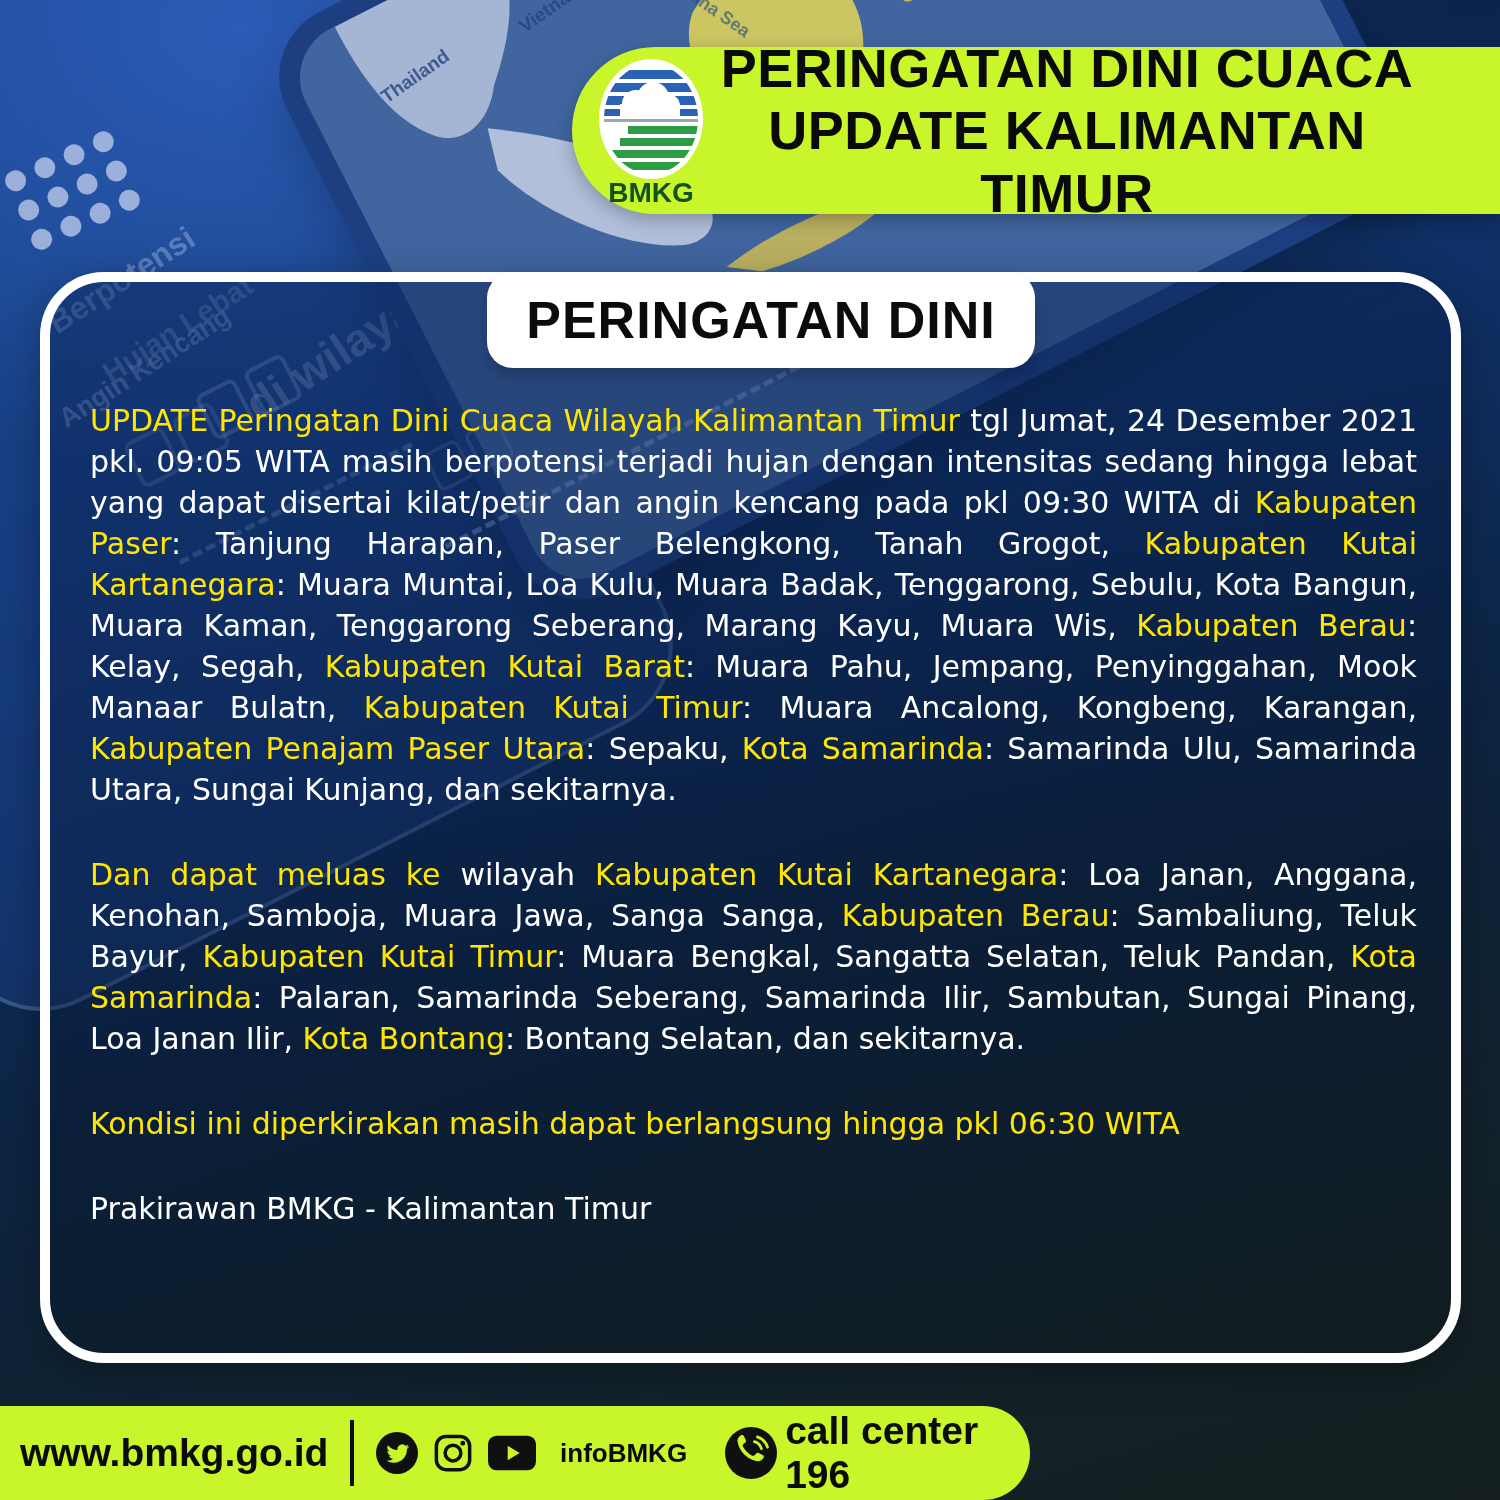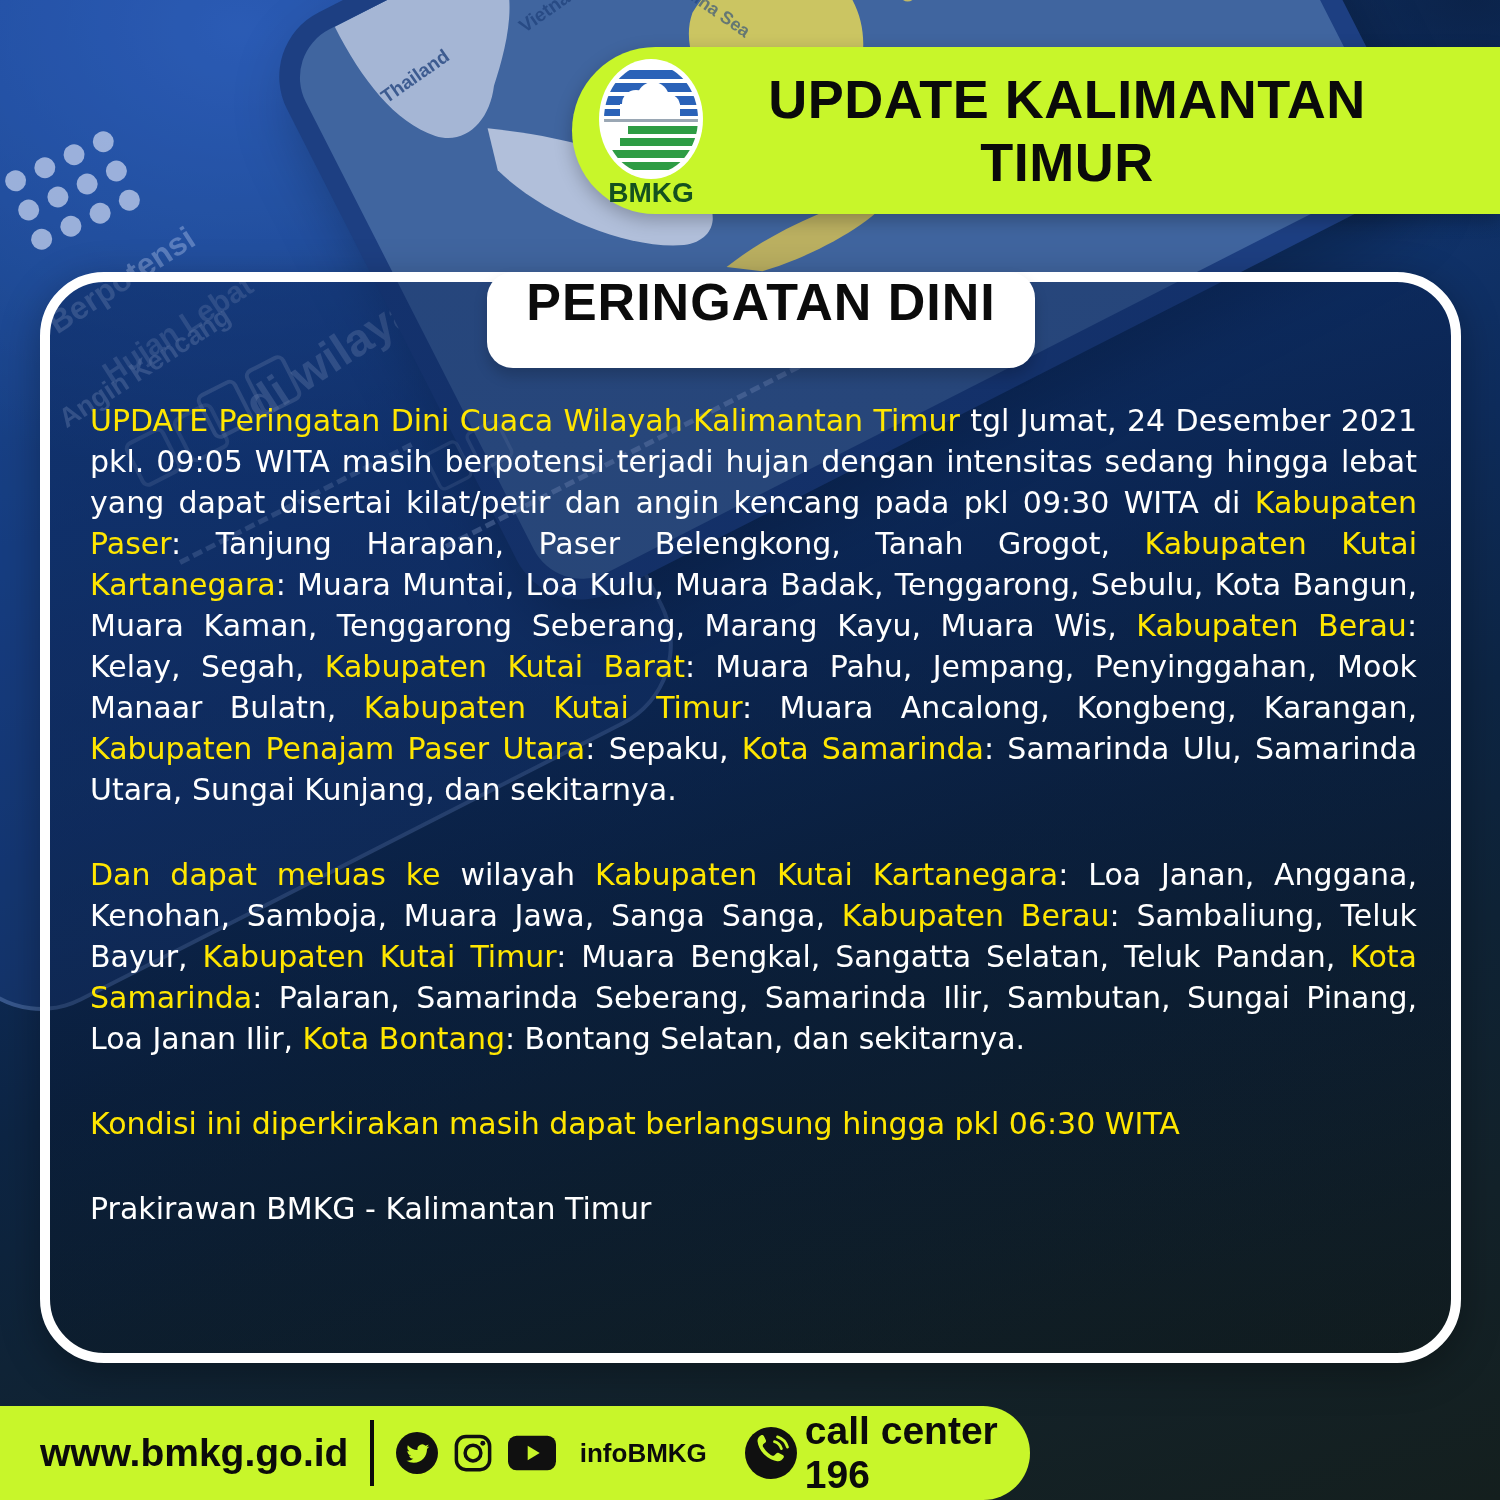--- a/index.html
+++ b/index.html
@@ -55,36 +55,36 @@
     font-weight:bold;font-size:54px;line-height:1.16;color:#0a0a0a;letter-spacing:.5px;}
   
   .card{
     position:absolute;left:40px;top:272px;width:1421px;height:1091px;box-sizing:border-box;
     border:10px solid #ffffff;border-radius:64px;z-index:20;
     background:linear-gradient(172deg, rgba(9,36,88,.48) 0%, rgba(7,27,64,.42) 35%, rgba(5,18,40,.34) 65%, rgba(8,16,16,.28) 100%);
     box-shadow:0 10px 40px rgba(0,0,0,.3);
   }
   .card-title-box{
     position:absolute;left:437px;top:-10px;width:548px;height:96px;background:#ffffff;
-    border-radius:26px;display:flex;justify-content:center;z-index:25;
+    border-radius:26px;display:flex;align-items:center;justify-content:center;z-index:25;
     box-shadow:0 8px 14px rgba(0,0,0,.18);
   }
   .card-title-box span{font-weight:bold;font-size:52px;color:#0b0b0b;letter-spacing:1px;}
   .card-body{position:absolute;left:40px;right:34px;top:118px;}
   .para{font-family:"DejaVu Sans",sans-serif;font-weight:normal;font-size:30px;line-height:41px;
     text-align:justify;margin:0 0 44px 0;}
   .para:last-child{margin-bottom:16px;}
   .para .yellow{color:#ffe600;}
   .para .white{color:#ffffff;}
   
   .footer{
     position:absolute;left:0;top:1406px;width:1030px;height:94px;background:#c8f62a;
     border-radius:0 48px 48px 0;display:flex;align-items:center;z-index:30;
   }
-  .footer .website{margin-left:40px;font-weight:bold;font-size:39px;color:#0b0b0b;}
+  .footer .website{margin-left:20px;font-weight:bold;font-size:39px;color:#0b0b0b;}
   .footer .divider{width:4px;height:66px;background:#0b0b0b;margin:0 22px;}
   .footer .icon{display:block;flex:0 0 auto;}
   .footer .handle{margin-left:24px;font-weight:bold;font-size:26px;color:#0b0b0b;}
   .footer .call{margin-left:8px;font-weight:bold;font-size:39px;color:#0b0b0b;}
   .mr14{margin-right:14px;}
 </style>
 </head>
 <body>
 
 <div class="page">
@@ -170,20 +170,21 @@
             <rect x="30" y="68" width="76" height="8"></rect>
             <rect x="22" y="80" width="84" height="8"></rect>
             <rect x="14" y="92" width="92" height="8"></rect>
             <rect x="6" y="104" width="100" height="8"></rect>
           </g>
         </g>
         <text x="53" y="144" text-anchor="middle" font-family="Liberation Sans, sans-serif" font-size="28" font-weight="bold" fill="#14511f">BMKG</text>
       </svg>
     </div>
     <div class="header-titles">
+      <div>PERINGATAN DINI CUACA</div>
       <div>UPDATE KALIMANTAN TIMUR</div>
     </div>
   </div>
 
   <div class="card">
     <div class="card-title-box">
       <span>PERINGATAN DINI</span>
     </div>
     <div class="card-body">
         <p class="para"><span class="yellow">UPDATE Peringatan Dini Cuaca Wilayah Kalimantan Timur</span><span class="white"> tgl Jumat, 24 Desember 2021 pkl. 09:05 WITA masih berpotensi terjadi hujan dengan intensitas sedang hingga lebat yang dapat disertai kilat/petir dan angin kencang pada pkl 09:30 WITA di </span><span class="yellow">Kabupaten Paser</span><span class="white">: Tanjung Harapan, Paser Belengkong, Tanah Grogot, </span><span class="yellow">Kabupaten Kutai Kartanegara</span><span class="white">: Muara Muntai, Loa Kulu, Muara Badak, Tenggarong, Sebulu, Kota Bangun, Muara Kaman, Tenggarong Seberang, Marang Kayu, Muara Wis, </span><span class="yellow">Kabupaten Berau</span><span class="white">: Kelay, Segah, </span><span class="yellow">Kabupaten Kutai Barat</span><span class="white">: Muara Pahu, Jempang, Penyinggahan, Mook Manaar Bulatn, </span><span class="yellow">Kabupaten Kutai Timur</span><span class="white">: Muara Ancalong, Kongbeng, Karangan, </span><span class="yellow">Kabupaten Penajam Paser Utara</span><span class="white">: Sepaku, </span><span class="yellow">Kota Samarinda</span><span class="white">: Samarinda Ulu, Samarinda Utara, Sungai Kunjang, dan sekitarnya.</span></p>

